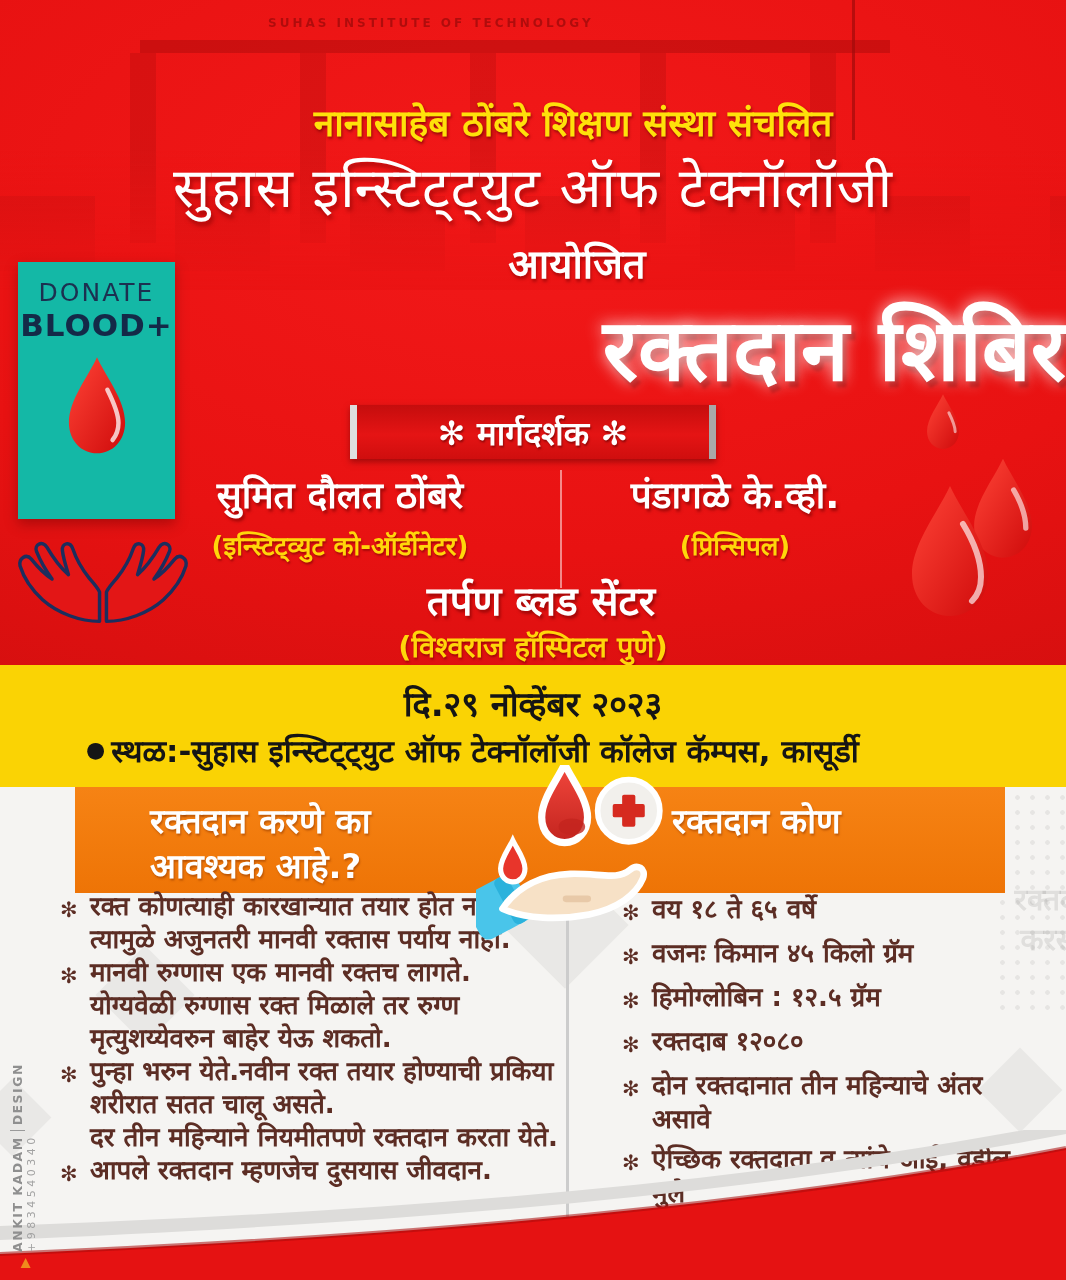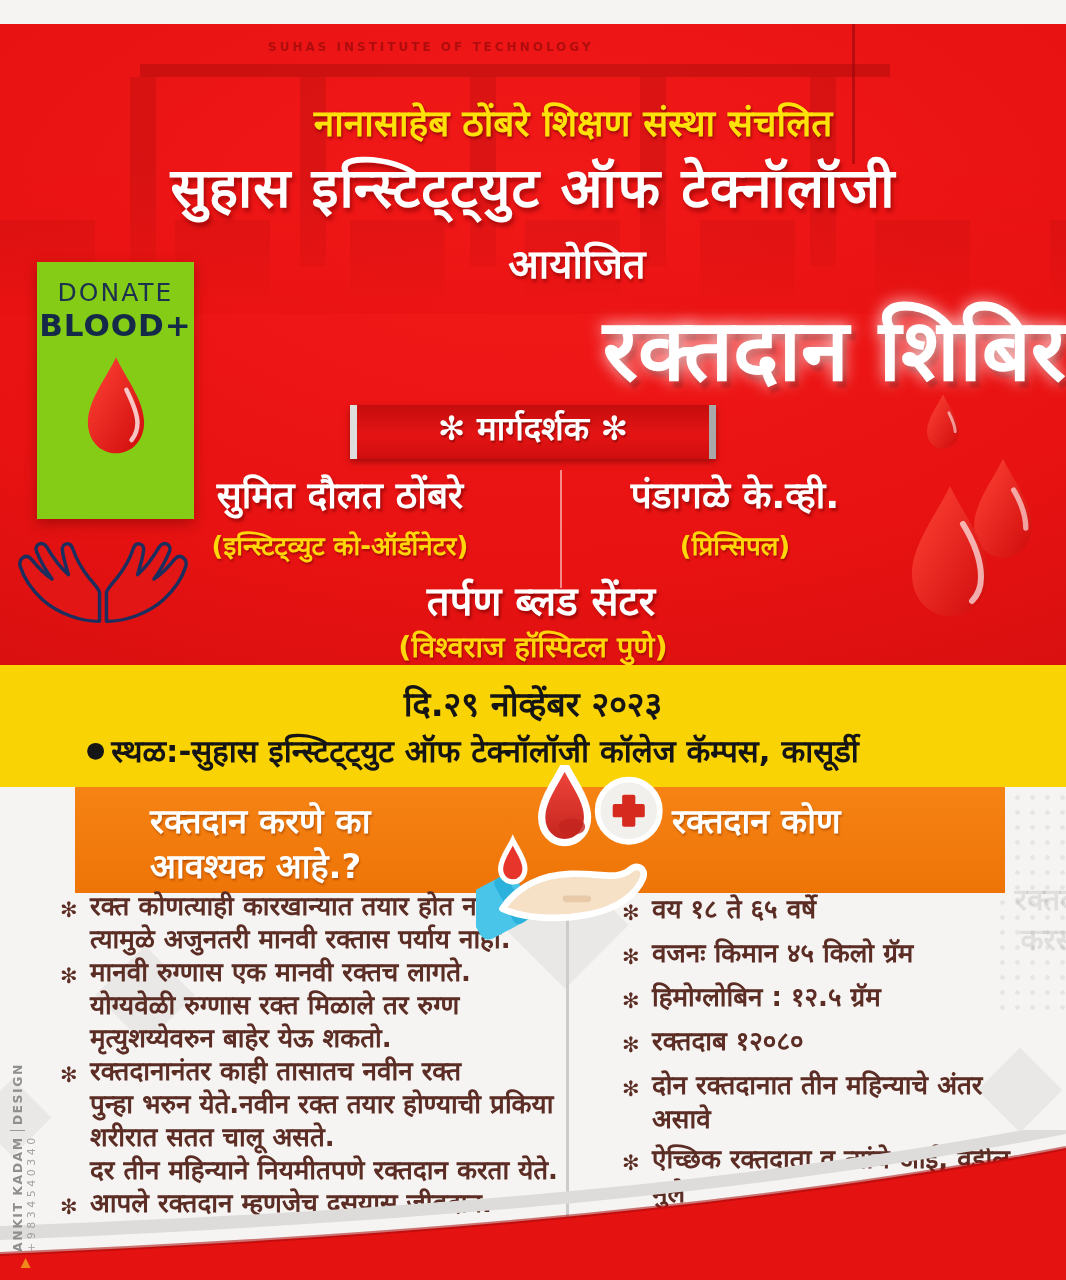--- a/index.html
+++ b/index.html
@@ -5,63 +5,63 @@
   html,body{margin:0;padding:0;background:#222;}
   .poster{
     position:relative;width:1066px;height:1280px;overflow:hidden;
     font-family:"DejaVu Sans",sans-serif;background:#f5f4f2;
   }
   .abs{position:absolute;}
   .nowrap{white-space:nowrap;}
 
   
   .hero{position:absolute;top:0;left:0;width:100%;height:665px;
-    background:radial-gradient(130% 110% at 50% 30%, #f31919 0%, #e81212 48%, #cf0e0e 88%, #c00b0b 100%);margin-top:24px;}
+    background:radial-gradient(130% 110% at 50% 30%, #f31919 0%, #e81212 48%, #cf0e0e 88%, #c00b0b 100%);}
   .building{position:absolute;top:0;left:0;width:100%;height:285px;opacity:.6;}
   .building .roof{position:absolute;top:40px;left:140px;width:750px;height:13px;background:rgba(140,8,8,.55);}
   .building .sign{position:absolute;top:16px;left:268px;color:rgba(110,4,4,.8);
     font-size:12px;letter-spacing:3px;font-weight:bold;}
   .building .pole{position:absolute;top:0;left:852px;width:3px;height:140px;background:rgba(105,5,5,.65);}
   .building .cols{position:absolute;top:53px;left:130px;width:780px;height:190px;
     background:repeating-linear-gradient(90deg, rgba(150,10,10,.38) 0 26px, transparent 26px 170px);}
   .building .winband{position:absolute;top:196px;left:0;width:100%;height:75px;
     background:repeating-linear-gradient(90deg, rgba(150,10,10,.35) 0 95px, transparent 95px 175px);}
   .building .fade{position:absolute;top:150px;left:0;width:100%;height:140px;
     background:linear-gradient(180deg, rgba(232,18,18,0), #e81212);}
 
   .tagline{top:96px;left:0;width:100%;text-align:center;color:#ffe10a;
     font-size:37px;font-weight:bold;text-shadow:1px 2px 3px rgba(110,0,0,.7);margin-left:40px;}
   .institute-title{top:148px;left:0;width:100%;text-align:center;color:#fff;
-    font-size:55px;font-weight:bold;letter-spacing:1px;text-shadow:2px 4px 4px rgba(120,0,0,.55);}
+    font-size:55px;font-weight:normal;letter-spacing:1px;text-shadow:2px 4px 4px rgba(120,0,0,.55);}
   .organized{top:235px;left:0;width:100%;text-align:center;color:#fff;
     font-size:40px;font-weight:bold;text-shadow:1px 3px 3px rgba(120,0,0,.5);padding-left:44px;}
   .main-title{top:288px;left:0;width:100%;text-align:right;color:#fff;
     font-size:86px;font-weight:bold;
     text-shadow:0 0 16px rgba(255,255,255,.85), 4px 6px 3px rgba(130,0,0,.45);}
 
   .guide-band{top:405px;left:350px;width:352px;height:54px;
     background:linear-gradient(180deg,#c50d0d,#e51414 55%,#cf0e0e);
     border-left:7px solid #dedede;border-right:7px solid #a9a9a9;
     box-shadow:0 3px 6px rgba(90,0,0,.5);
-    display:flex;align-items:flex-start;justify-content:center;
+    display:flex;align-items:center;justify-content:center;
     color:#fff;font-size:33px;font-weight:bold;text-shadow:1px 2px 2px rgba(100,0,0,.6);}
 
   .guide-col{top:468px;text-align:center;color:#fff;}
   .guide-name{font-size:37px;font-weight:bold;text-shadow:2px 3px 3px rgba(110,0,0,.55);white-space:nowrap;}
   .guide-role{margin-top:8px;font-size:26px;font-weight:bold;color:#ffd60a;
     text-shadow:1px 2px 2px rgba(110,0,0,.5);white-space:nowrap;}
   .guide-div{top:470px;left:560px;width:2px;height:118px;background:rgba(255,255,255,.5);}
 
   .center-name{top:572px;left:0;width:100%;text-align:center;color:#fff;
     font-size:40px;font-weight:bold;text-shadow:2px 3px 3px rgba(110,0,0,.55);margin-left:8px;}
   .center-sub{top:626px;left:0;width:100%;text-align:center;color:#ffd60a;
     font-size:29px;font-weight:bold;text-shadow:1px 2px 2px rgba(110,0,0,.5);}
 
   
-  .donate-card{top:262px;left:37px;width:157px;height:257px;background:#84cc16;
+  .donate-card{top:262px;left:18px;width:157px;height:257px;background:#14b8a6;
     box-shadow:0 5px 12px rgba(90,0,0,.4);text-align:center;}
   .donate-l1{margin-top:16px;color:#1c3050;font-size:25px;letter-spacing:2px;}
   .donate-l2{color:#142a48;font-size:31px;font-weight:bold;letter-spacing:1px;}
   .card-drop{position:absolute;left:42px;top:92px;width:74px;height:104px;}
   .hands{top:535px;left:8px;width:190px;height:95px;}
 
   
   .rdrop{position:absolute;}
 
   
@@ -245,21 +245,20 @@
       <span class="blt">✻</span>
       <div>
           <div>मानवी रुग्णास एक मानवी रक्तच लागते.</div>
            <div>योग्यवेळी रुग्णास रक्त मिळाले तर रुग्ण</div>
            <div>मृत्युशय्येवरुन बाहेर येऊ शकतो.</div>
         </div>
     </div>
     <div class="item">
       <span class="blt">✻</span>
       <div>
-          <div>रक्तदानानंतर काही तासातच नवीन रक्त</div>
            <div>पुन्हा भरुन येते.नवीन रक्त तयार होण्याची प्रकिया</div>
            <div>शरीरात सतत चालू असते.</div>
            <div>दर तीन महिन्याने नियमीतपणे रक्तदान करता येते.</div>
         </div>
     </div>
     <div class="item">
       <span class="blt">✻</span>
       <div>
           <div>आपले रक्तदान म्हणजेच दुसयास जीवदान.</div>
         </div>

